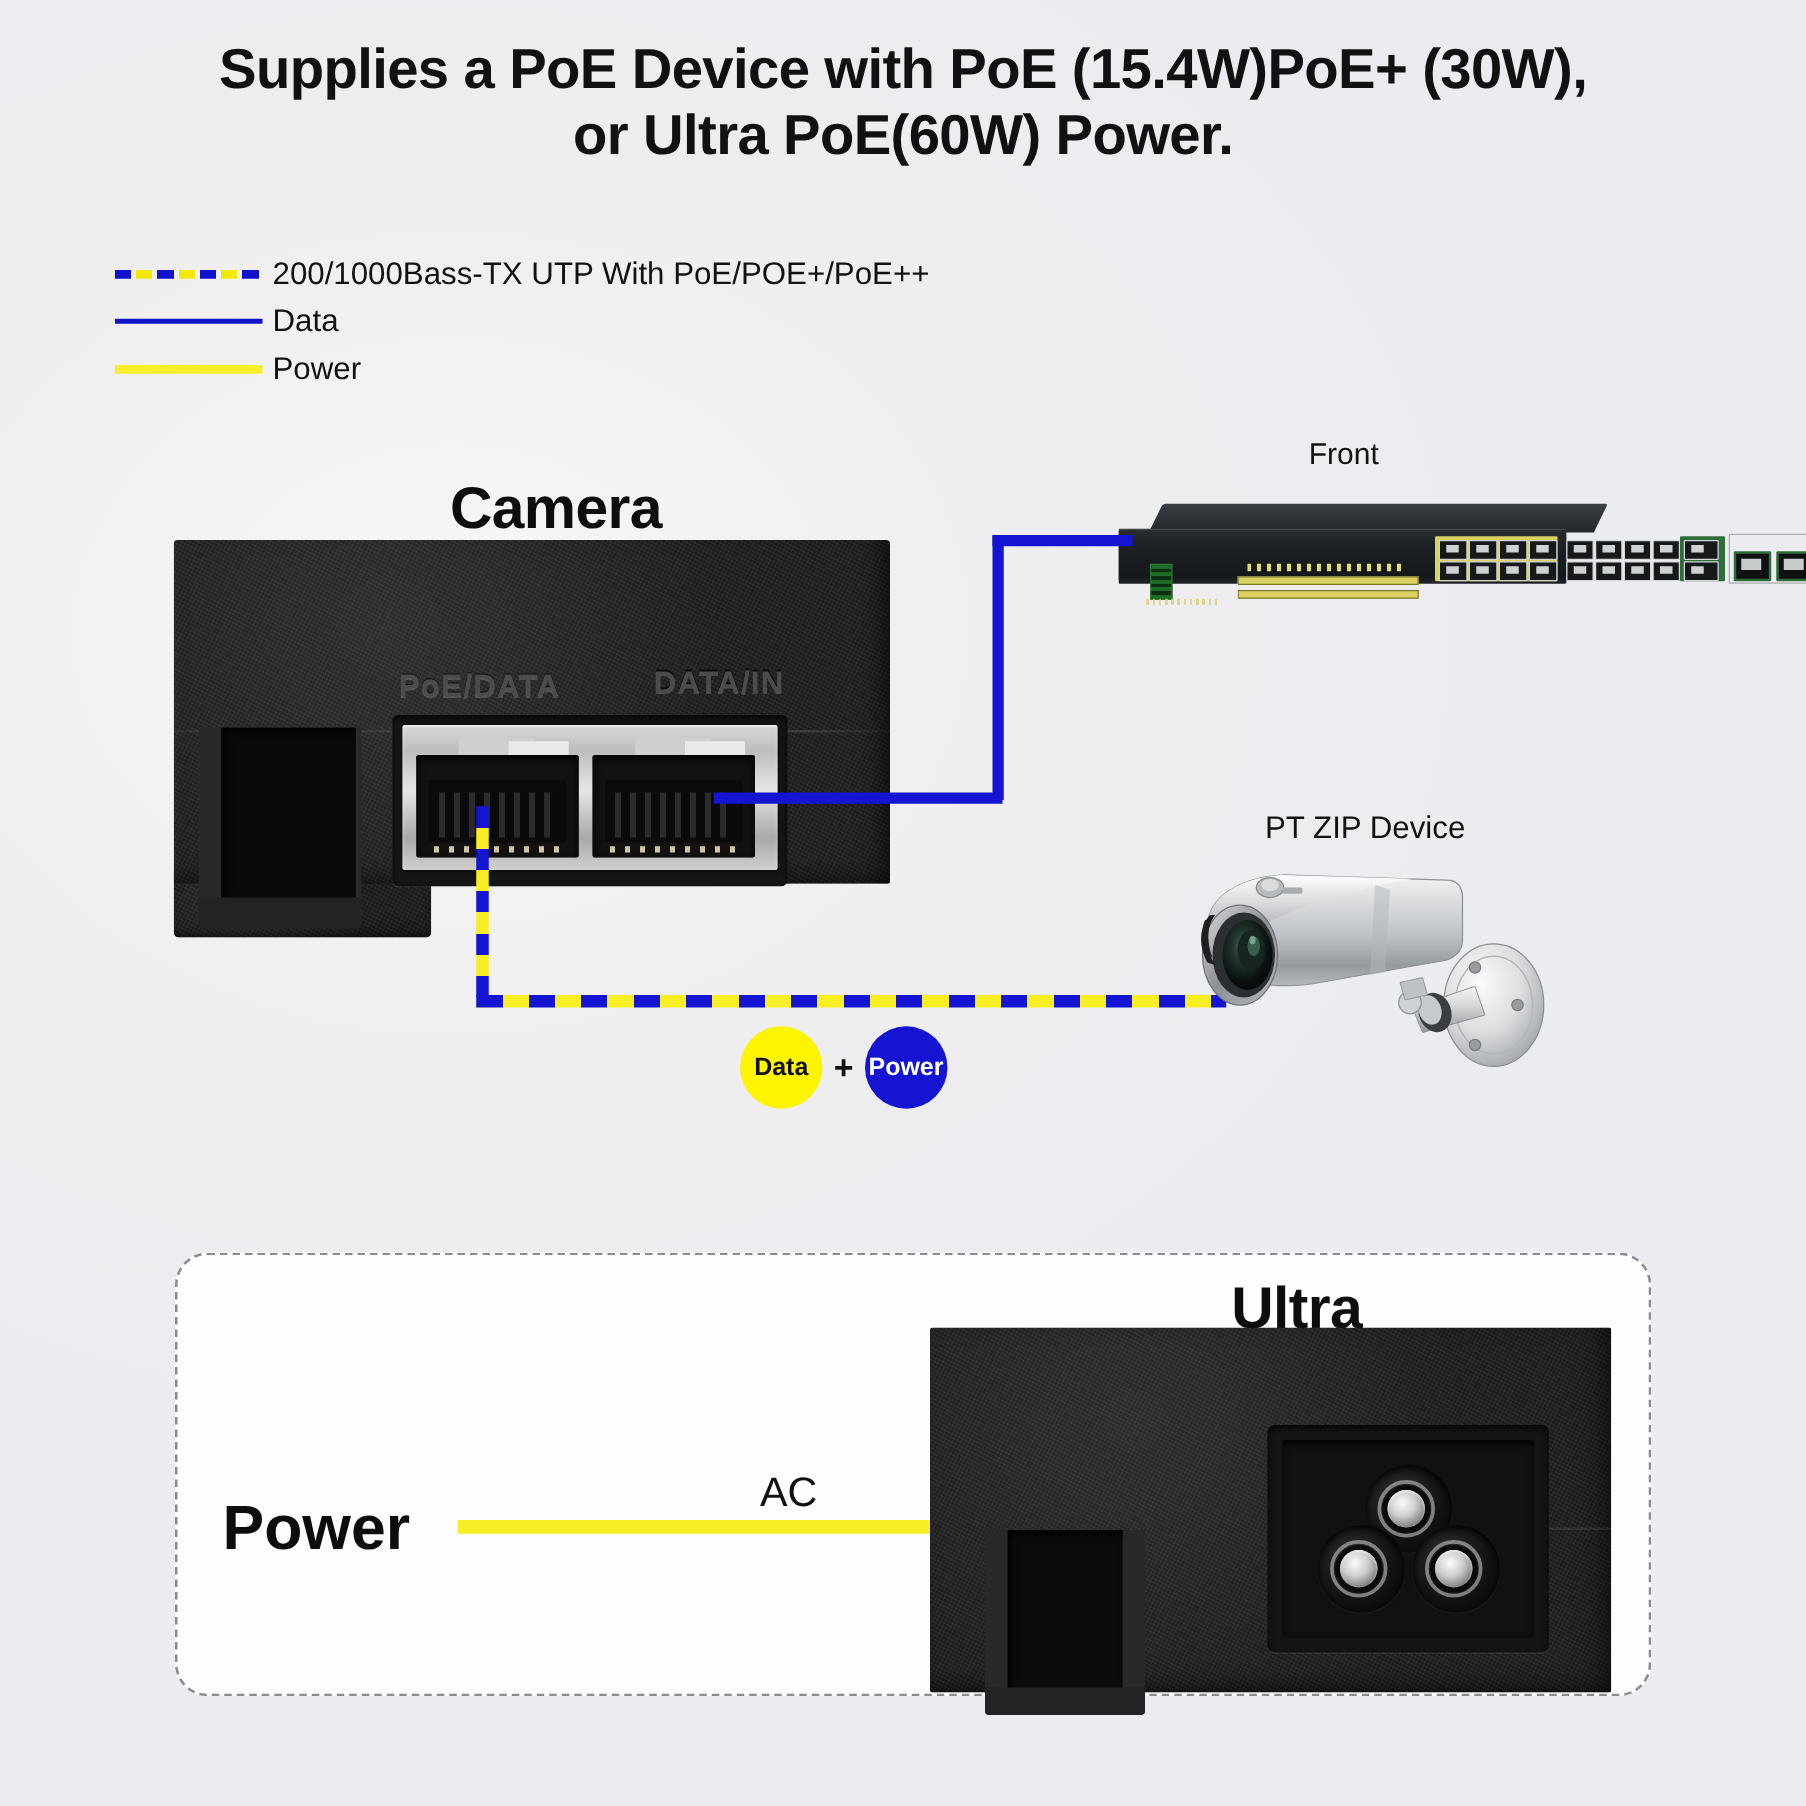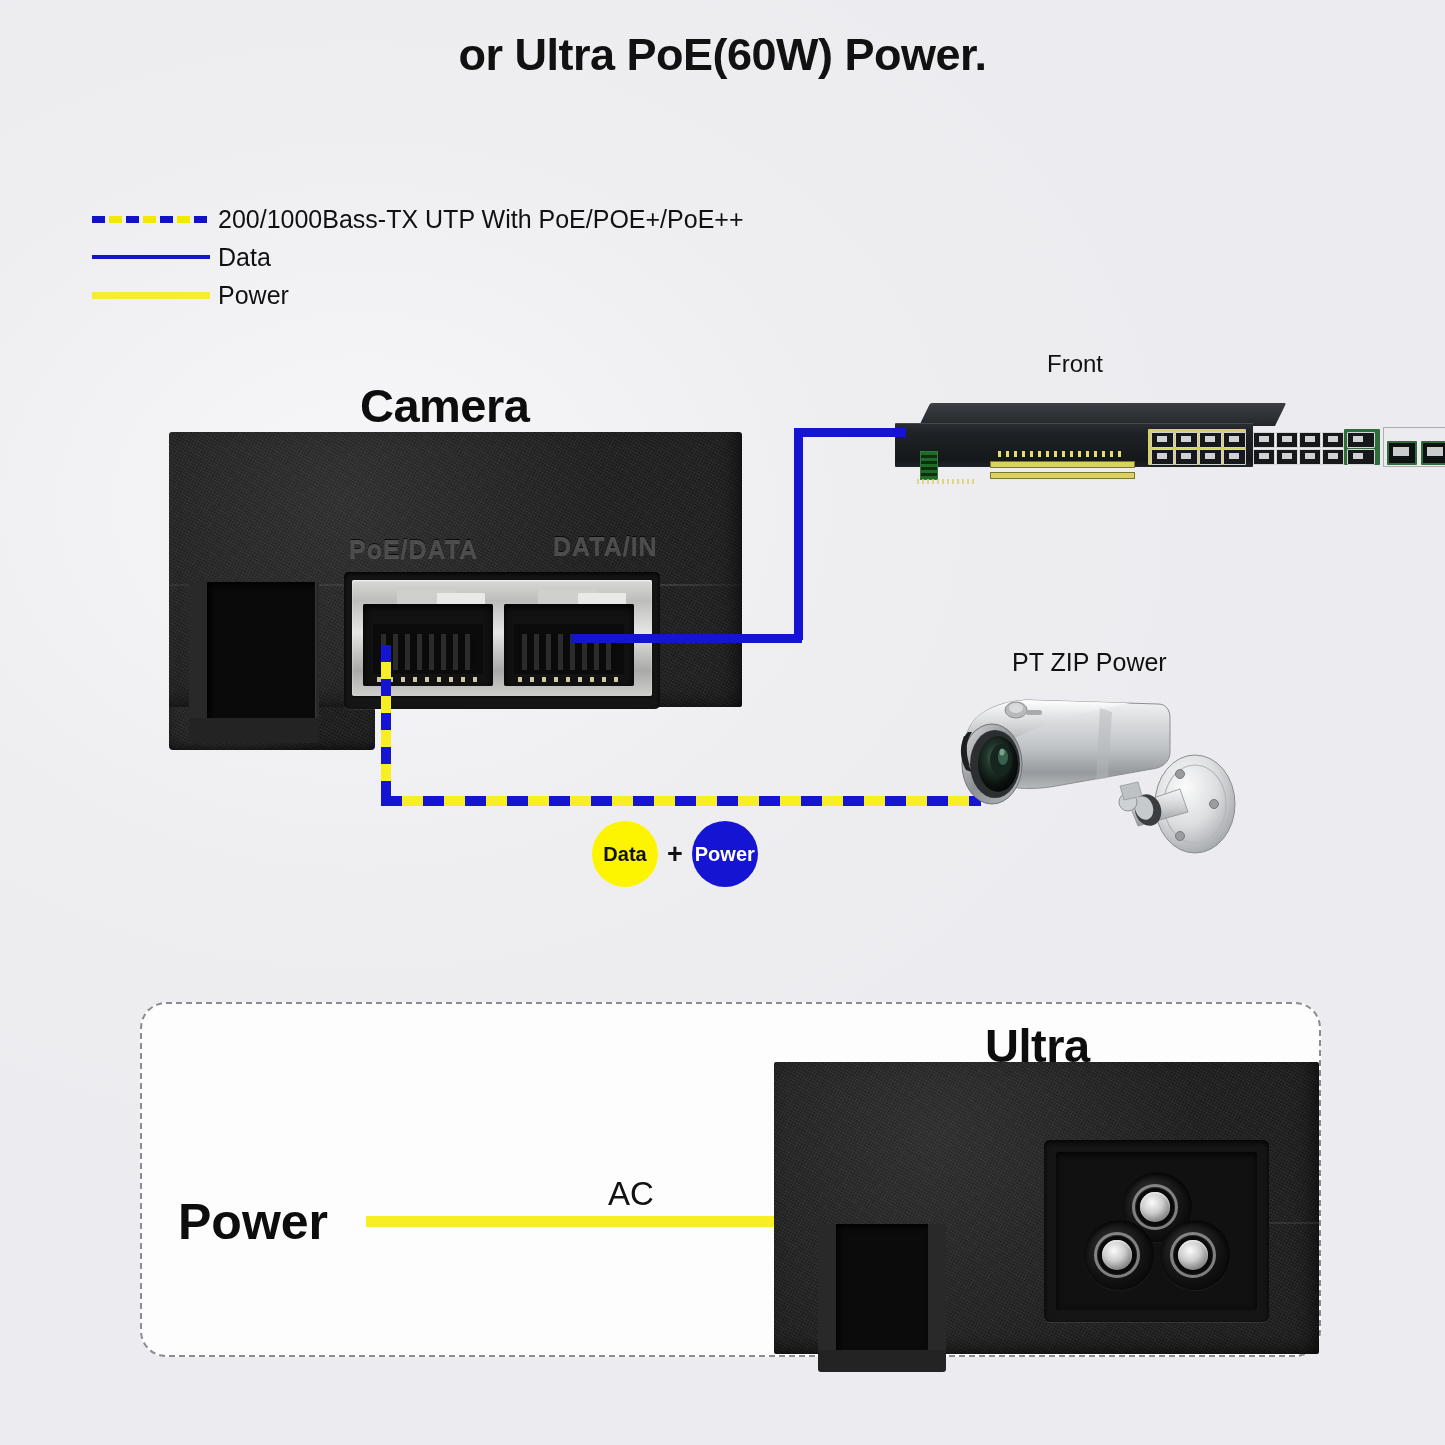--- a/index.html
+++ b/index.html
@@ -52,21 +52,20 @@
   #power-label{left:178px;top:1193px;font-size:50px;font-weight:bold;color:#0d0d0d;}
   #ac-label{left:608px;top:1175px;font-size:33px;color:#111;}
 
   
   #injector{left:139px;top:432px;width:573px;height:318px;}
   .body-tex{
     background:
       repeating-linear-gradient(27deg, rgba(255,255,255,.045) 0 1px, rgba(0,0,0,0) 1px 3px),
       repeating-linear-gradient(117deg, rgba(255,255,255,.035) 0 1px, rgba(0,0,0,0) 1px 3px),
       radial-gradient(circle at 30% 25%, rgba(255,255,255,.07), rgba(0,0,0,0) 60%);
-    margin-left: 30px;
   }
   #inj-main{
     position:absolute;left:0;top:0;width:573px;height:275px;
     background-color:#1f1e1e;
     border-radius:3px 3px 2px 2px;
     box-shadow:inset -18px 0 26px -18px rgba(0,0,0,.85),
                inset 0 -12px 22px -14px rgba(0,0,0,.8),
                inset 12px 0 20px -16px rgba(255,255,255,.07);
   }
   #inj-foot{
@@ -301,20 +300,21 @@
     background:#fdfdfd;
     box-sizing:border-box;
   }
 </style>
 </head>
 <body>
 
 <div id="stage">
 
   <div id="title" class="abs">
+    <span>Supplies a PoE Device with PoE (15.4W)PoE+ (30W),</span>
     <span class="l2">or Ultra PoE(60W) Power.</span>
   </div>
 
   <div id="legend" class="abs">
     <div class="leg-row">
       <span class="leg-swatch leg-dashed"></span>
       <span class="leg-label">200/1000Bass-TX UTP With PoE/POE+/PoE++</span>
     </div>
     <div class="leg-row">
       <span class="leg-swatch leg-solid-blue"></span>
@@ -418,21 +418,21 @@
 
   <div class="abs cable dash-v" style="left:381px;top:645px;width:10px;height:161px;"></div>
   <div class="abs cable dash-h" style="left:381px;top:796px;width:600px;height:10px;"></div>
 
   <div id="dp" class="abs">
     <div class="bubble" id="b-data">Data</div>
     <span class="plus">+</span>
     <div class="bubble" id="b-power">Power</div>
   </div>
 
-  <div id="camera-label" class="abs">PT ZIP Power</div>
+  <div id="camera-label" class="abs">PT ZIP Device</div>
   <div id="camera" class="abs">
     <svg width="300" height="185" viewBox="0 0 300 185">
       <defs>
         <linearGradient id="gBody" x1="0" y1="0" x2="0" y2="1">
           <stop offset="0%" stop-color="#f2f3f4"></stop>
           <stop offset="22%" stop-color="#dcdee0"></stop>
           <stop offset="55%" stop-color="#bfc2c5"></stop>
           <stop offset="82%" stop-color="#96999d"></stop>
           <stop offset="100%" stop-color="#b6b9bc"></stop>
         </linearGradient>

